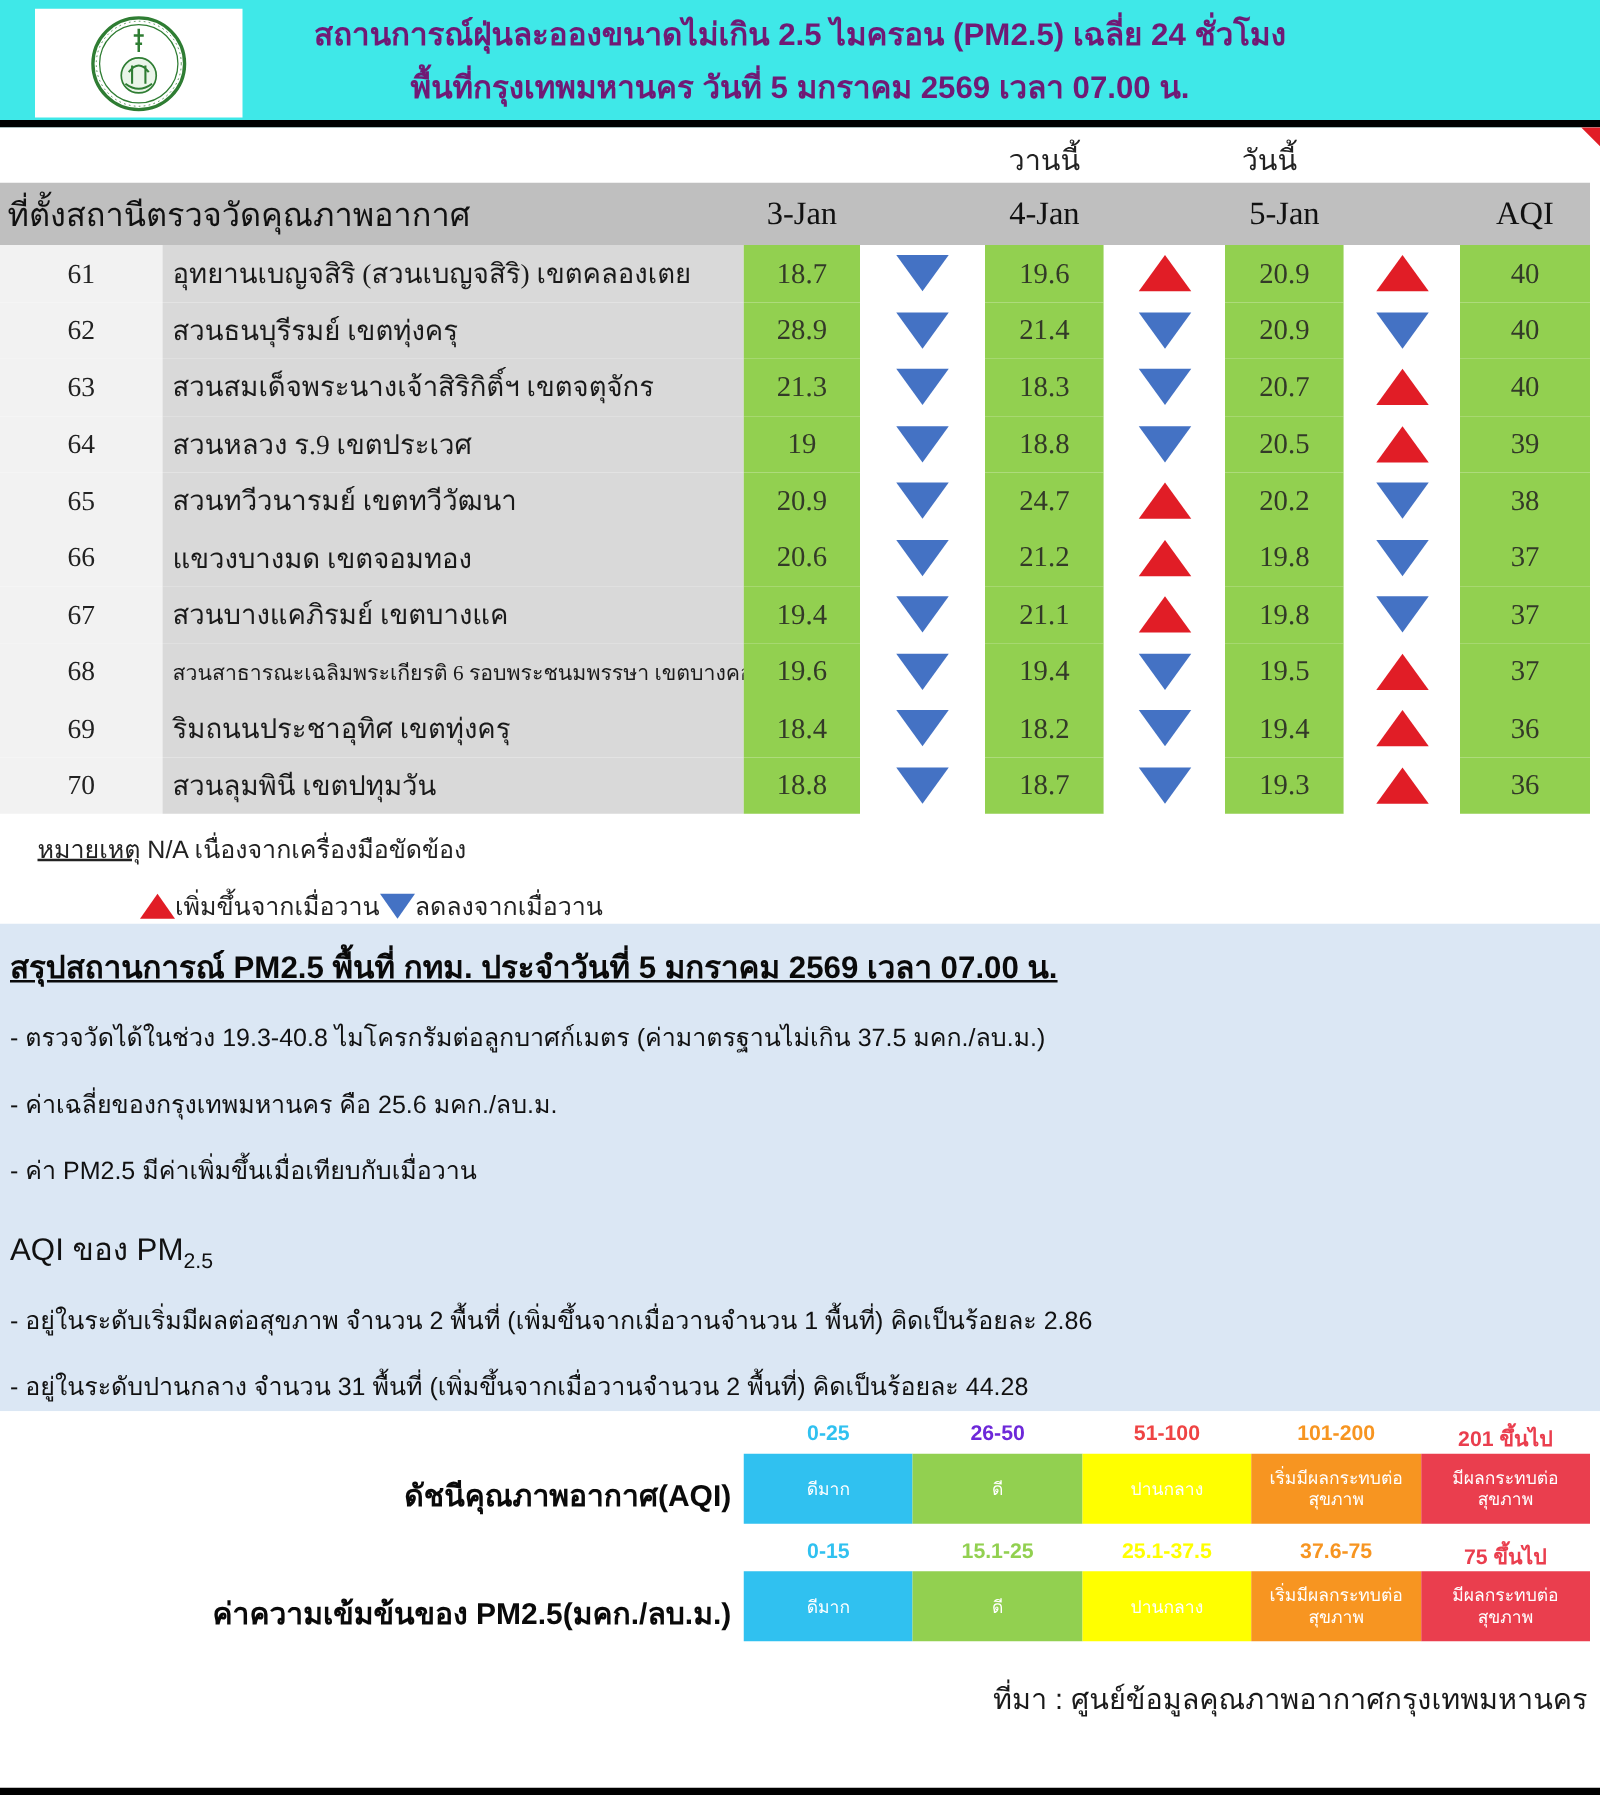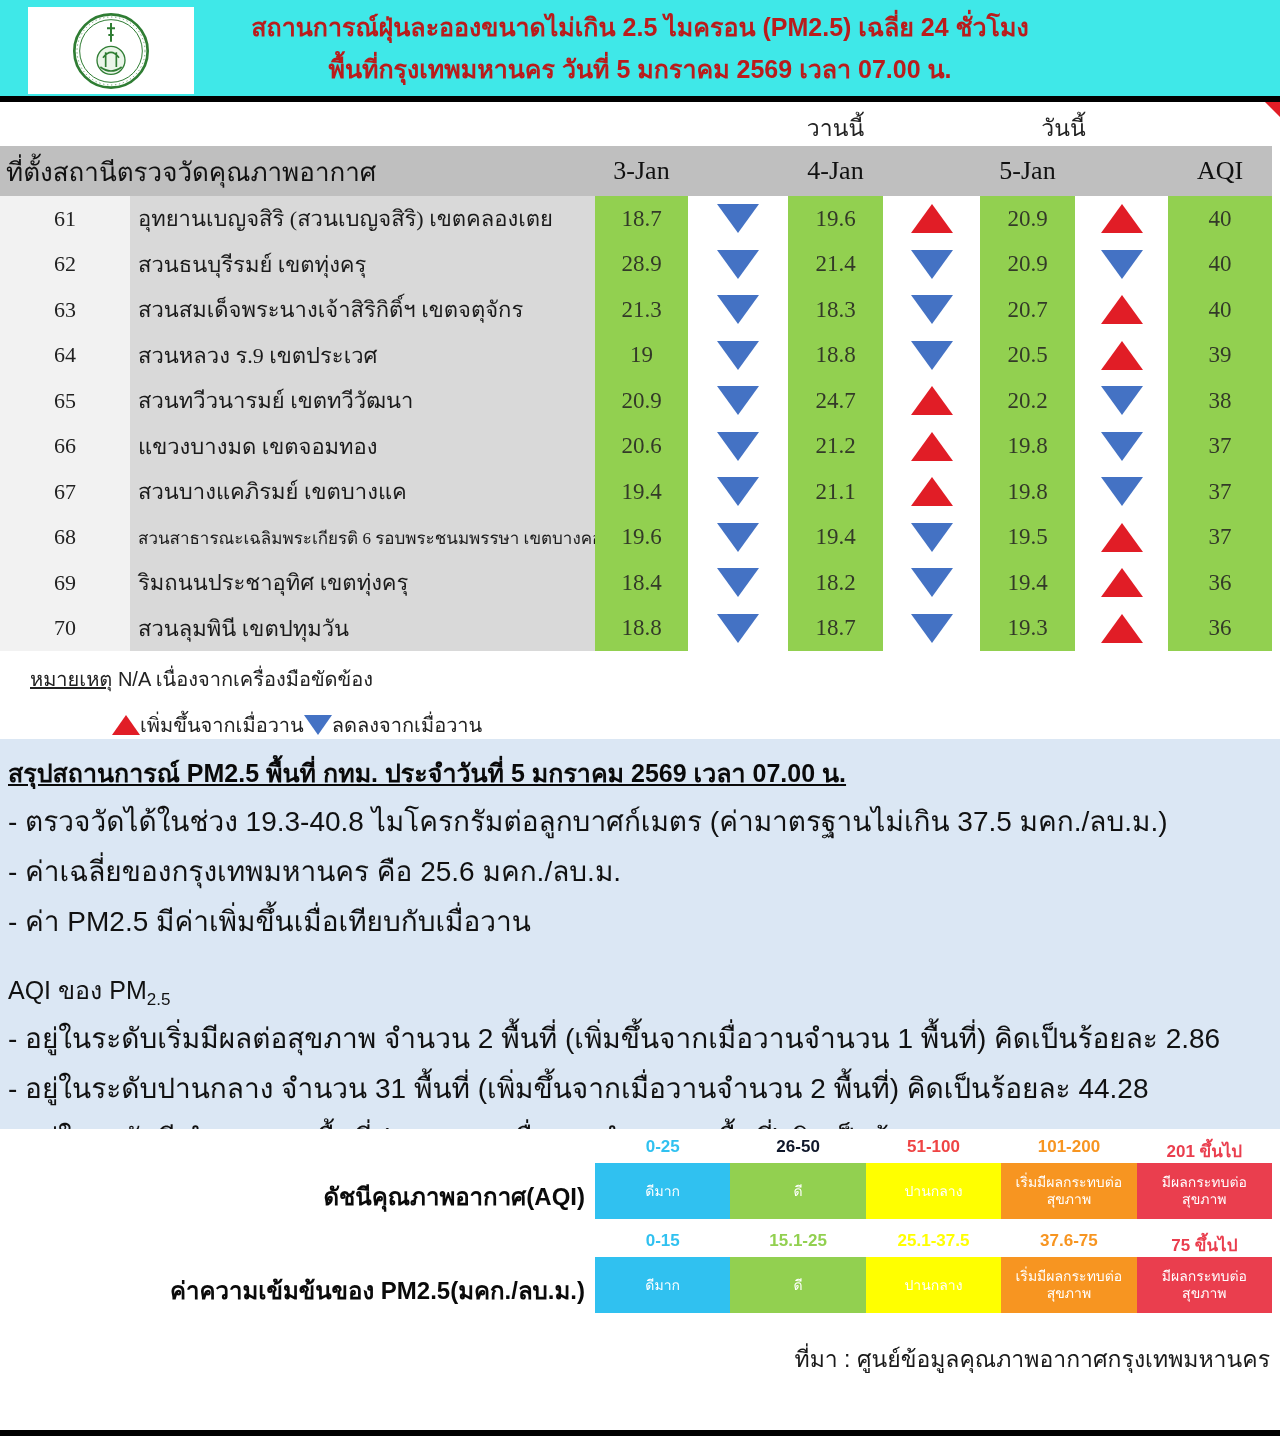--- a/index.html
+++ b/index.html
@@ -3,28 +3,28 @@
 <meta charset="utf-8">
 <style>
   * { box-sizing: border-box; margin: 0; padding: 0; }
   body { width: 1280px; margin: 0; background: #fff; font-family: "Liberation Sans", sans-serif; color: #111; }
   .page { position: relative; width: 1280px; height: 1442px; background: #fff; overflow: hidden; }
 
   
   .topbar { position: relative; height: 102px; background: #3fe8e8; border-bottom: 6px solid #000; }
   .logo-box { position: absolute; left: 28px; top: 7px; width: 166px; height: 87px; background: #fff; display: flex; align-items: center; justify-content: center; }
   .titles { height: 100%; display: flex; flex-direction: column; justify-content: space-evenly; text-align: center; padding: 4px 0; }
-  .title-line { font-size: 25px; font-weight: bold; color: #b91c1c; }
+  .title-line { font-size: 25px; font-weight: bold; color: #701a75; }
 
   
   .grid-row { display: grid; grid-template-columns: 130px 465px 93px 100px 95px 97px 95px 93px 104px; width: 1272px; font-family: Liberation Serif, serif; }
   .day-row { position: relative; height: 44px; background: #fff; }
   .day-label { position: absolute; top: 8px; font-size: 23px; color: #222; text-align: center; width: 95px; }
   .day-yesterday { left: 788px; }
-  .day-today { left: 1016px; }
+  .day-today { left: 968px; }
   .corner-flag { position: absolute; right: 0; top: 0; width: 0; height: 0; border-top: 15px solid #e11d26; border-left: 15px solid transparent; }
   .head-row { height: 50px; background: #bfbfbf; align-items: center; font-size: 26px; color: #111; }
   .head-row .c { display: flex; justify-content: center; }
   .head-station { grid-column: 1 / span 2; justify-content: flex-start !important; padding-left: 6px; }
   .t-row { height: 45.5px; align-items: stretch; }
   .c { display: flex; align-items: center; justify-content: center; }
   .c.num { background: #f2f2f2; font-size: 22px; color: #222; }
   .c.name { background: #d9d9d9; justify-content: flex-start; padding-left: 8px; font-size: 22px; color: #1a1a1a; white-space: nowrap; overflow: hidden; }
   .c.name.small { font-size: 17px; }
   .c.val { background: #92d050; font-size: 23px; color: #333a28; }
@@ -35,21 +35,21 @@
   
   .notes { height: 88px; background: #fff; padding: 12px 0 0 30px; font-size: 20px; color: #222; }
   .note-label { text-decoration: underline; }
   .legend-line { margin: 14px 0 0 82px; display: flex; align-items: center; gap: 0; font-size: 20px; }
   .tri-up-s { width: 0; height: 0; border-left: 14px solid transparent; border-right: 14px solid transparent; border-bottom: 20px solid #e11d26; }
   .tri-down-s { width: 0; height: 0; border-left: 14px solid transparent; border-right: 14px solid transparent; border-top: 20px solid #4472c4; }
 
   
   .summary { height: 390px; background: #dbe7f4; padding: 14px 10px 0 8px; }
   .summary-title { font-size: 25px; font-weight: bold; text-decoration: underline; color: #0a0a0a; }
-  .summary .bullet { margin-top: 6px; font-size: 28px; color: #111; }
+  .summary .bullet { margin-top: 21px; font-size: 20px; color: #111; }
   .aqi-heading { margin-top: 27px; font-size: 25px; color: #111; }
   .aqi-heading sub { font-size: 17px; }
 
   
   .scales { position: relative; height: 190px; background: #fff; }
   .scale-row { position: absolute; left: 0; width: 1272px; height: 84px; }
   .scale-row.first { top: 8px; }
   .scale-row.second { top: 102px; }
   .scale-label { position: absolute; left: 0; top: 40px; width: 585px; text-align: right; font-size: 24px; font-weight: bold; color: #0a0a0a; }
   .scale-body { position: absolute; left: 595px; width: 677px; top: 0; }
@@ -300,21 +300,21 @@
     <div class="bullet">- อยู่ในระดับปานกลาง จำนวน 31 พื้นที่ (เพิ่มขึ้นจากเมื่อวานจำนวน 2 พื้นที่) คิดเป็นร้อยละ  44.28</div>
     <div class="bullet">- อยู่ในระดับดี จำนวน  37 พื้นที่ (ลดลงจากเมื่อวานจำนวน 3 พื้นที่) คิดเป็นร้อยละ  52.85</div>
   </div>
 
   <div class="scales" id="scales">
       <div class="scale-row first">
         <div class="scale-label">ดัชนีคุณภาพอากาศ(AQI)</div>
         <div class="scale-body">
           <div class="scale-ranges">
             <span style="color: rgb(48, 193, 240);">0-25</span>
-            <span style="color: #0f172a;">26-50</span>
+            <span style="color: #6d28d9;">26-50</span>
             <span style="color: #ef4444;">51-100</span>
             <span style="color: rgb(247, 149, 33);">101-200</span>
             <span style="color: rgb(234, 62, 78);">201 ขึ้นไป</span>
           </div>
           <div class="scale-bar">
             <div class="scale-seg" style="background: rgb(48, 193, 240);">ดีมาก</div>
             <div class="scale-seg" style="background: rgb(146, 208, 80);">ดี</div>
             <div class="scale-seg" style="background: rgb(255, 255, 0);">ปานกลาง</div>
             <div class="scale-seg" style="background: rgb(247, 149, 33);">เริ่มมีผลกระทบต่อสุขภาพ</div>
             <div class="scale-seg" style="background: rgb(234, 62, 78);">มีผลกระทบต่อสุขภาพ</div>

